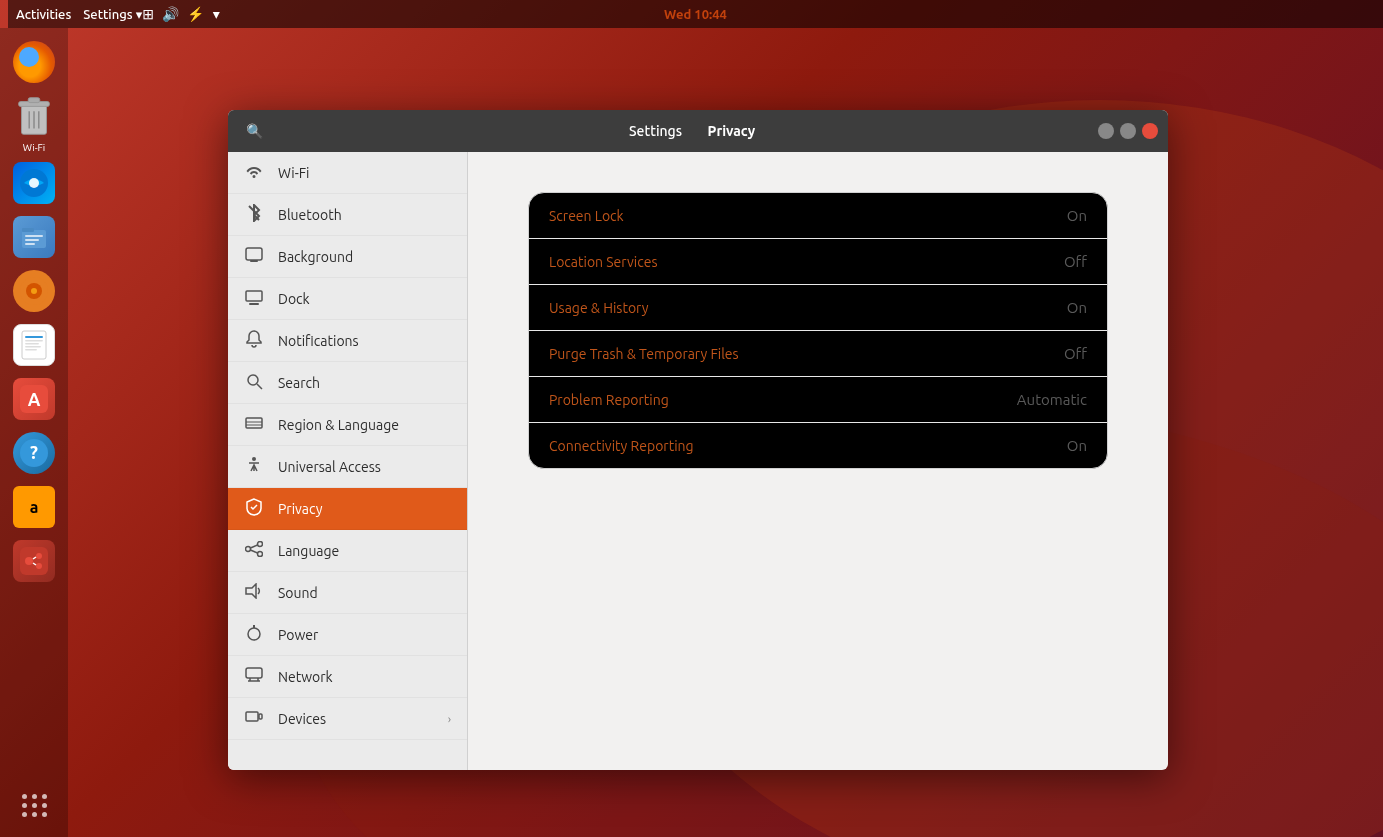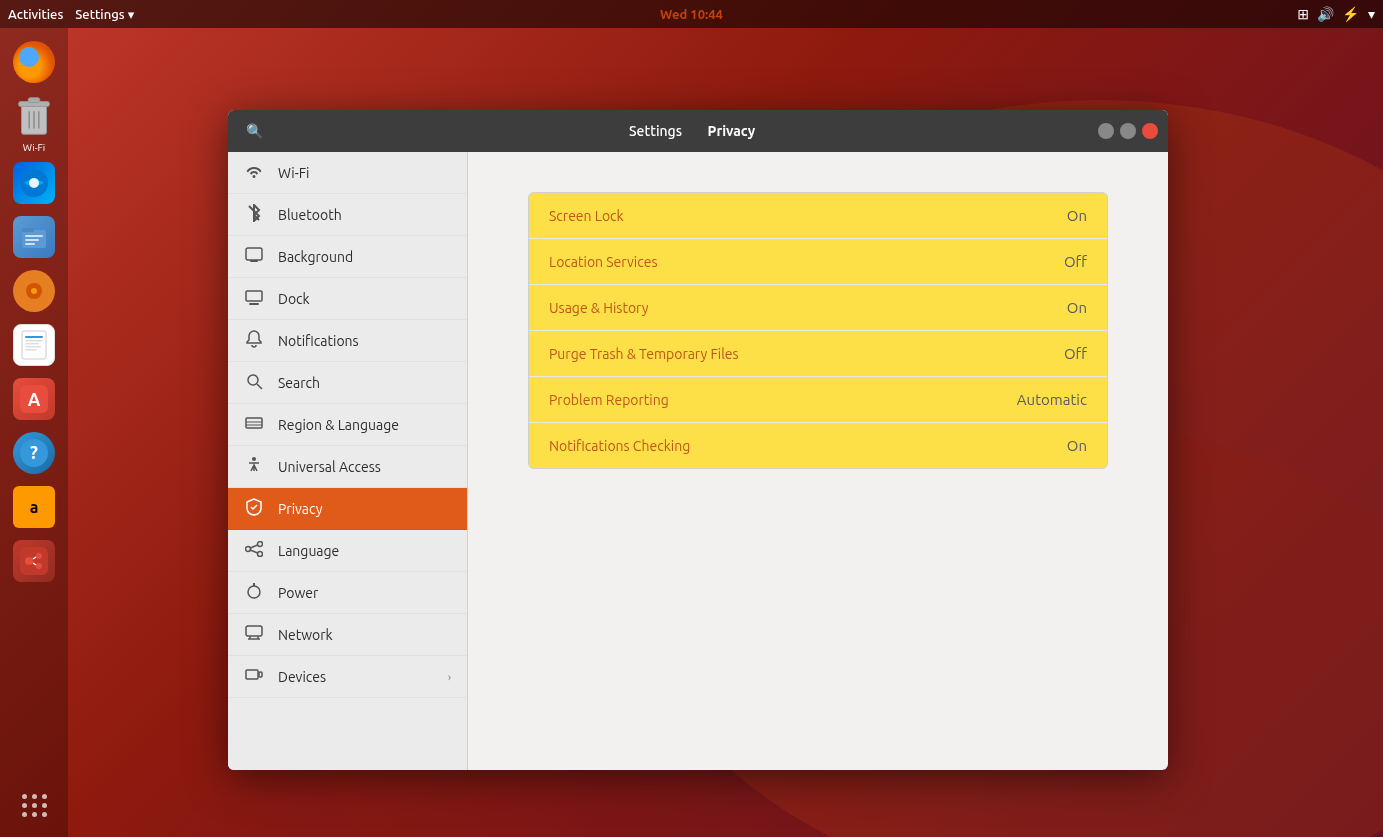--- a/index.html
+++ b/index.html
@@ -8,26 +8,25 @@
       height: 837px;
       background: linear-gradient(135deg, #c0392b 0%, #8e1a0e 40%, #5a0e2a 100%);
       font-family: 'Ubuntu', 'Cantarell', sans-serif;
       overflow: hidden;
       position: relative;
     }
 
     
     .topbar {
       position: absolute;
-      top: 0; left: 0; right: 0;
+      top: 0; left: 8px; right: 0;
       height: 28px;
       background: rgba(0,0,0,0.55);
       display: flex;
       align-items: center;
-      justify-content: space-between;
       padding: 0 8px;
       z-index: 100;
     }
     .topbar-left {
       display: flex;
       align-items: center;
       gap: 12px;
     }
     .topbar-left span {
       color: #fff;
@@ -259,22 +258,22 @@
     }
 
     
     .main-content {
       flex: 1;
       padding: 40px 60px;
       overflow-y: auto;
     }
 
     .privacy-card {
-      background: #fde047;
-      border-radius: 6px;
+      background: #000000;
+      border-radius: 16px;
       border: 1px solid #d0d0d0;
       overflow: hidden;
     }
 
     .privacy-row {
       display: flex;
       align-items: center;
       justify-content: space-between;
       padding: 14px 20px;
       border-bottom: 1px solid #e8e8e8;
@@ -589,20 +588,29 @@
               <circle cx="3" cy="8" r="2.5" stroke="#555" stroke-width="1.5" fill="none"></circle>
               <circle cx="15" cy="3" r="2.5" stroke="#555" stroke-width="1.5" fill="none"></circle>
               <circle cx="15" cy="13" r="2.5" stroke="#555" stroke-width="1.5" fill="none"></circle>
               <line x1="5.5" y1="7" x2="12.5" y2="4" stroke="#555" stroke-width="1.5"></line>
               <line x1="5.5" y1="9" x2="12.5" y2="12" stroke="#555" stroke-width="1.5"></line>
             </svg>
         </span>
         <span class="item-label">Language</span>
       </div>
 
+      <div class="sidebar-item">
+        <span class="item-icon">
+          <svg width="18" height="16" viewBox="0 0 18 16">
+              <polygon points="1,5 7,5 11,1 11,15 7,11 1,11" stroke="#555" stroke-width="1.5" fill="none"></polygon>
+              <path d="M13 5a4 4 0 010 6" stroke="#555" stroke-width="1.5" fill="none"></path>
+            </svg>
+        </span>
+        <span class="item-label">Sound</span>
+      </div>
 
       <div class="sidebar-item">
         <span class="item-icon">
           <svg width="16" height="18" viewBox="0 0 16 18">
               <circle cx="8" cy="10" r="6" stroke="#555" stroke-width="1.5" fill="none"></circle>
               <line x1="8" y1="4" x2="8" y2="1" stroke="#555" stroke-width="2"></line>
             </svg>
         </span>
         <span class="item-label">Power</span>
       </div>
@@ -653,19 +661,19 @@
           <span class="privacy-row-label">Purge Trash &amp; Temporary Files</span>
           <span class="privacy-row-value">Off</span>
         </div>
 
         <div class="privacy-row">
           <span class="privacy-row-label">Problem Reporting</span>
           <span class="privacy-row-value">Automatic</span>
         </div>
 
         <div class="privacy-row">
-          <span class="privacy-row-label">Notifications Checking</span>
+          <span class="privacy-row-label">Connectivity Reporting</span>
           <span class="privacy-row-value">On</span>
         </div>
       </div>
     </div>
   </div>
 </div>
 
 </body></html>

